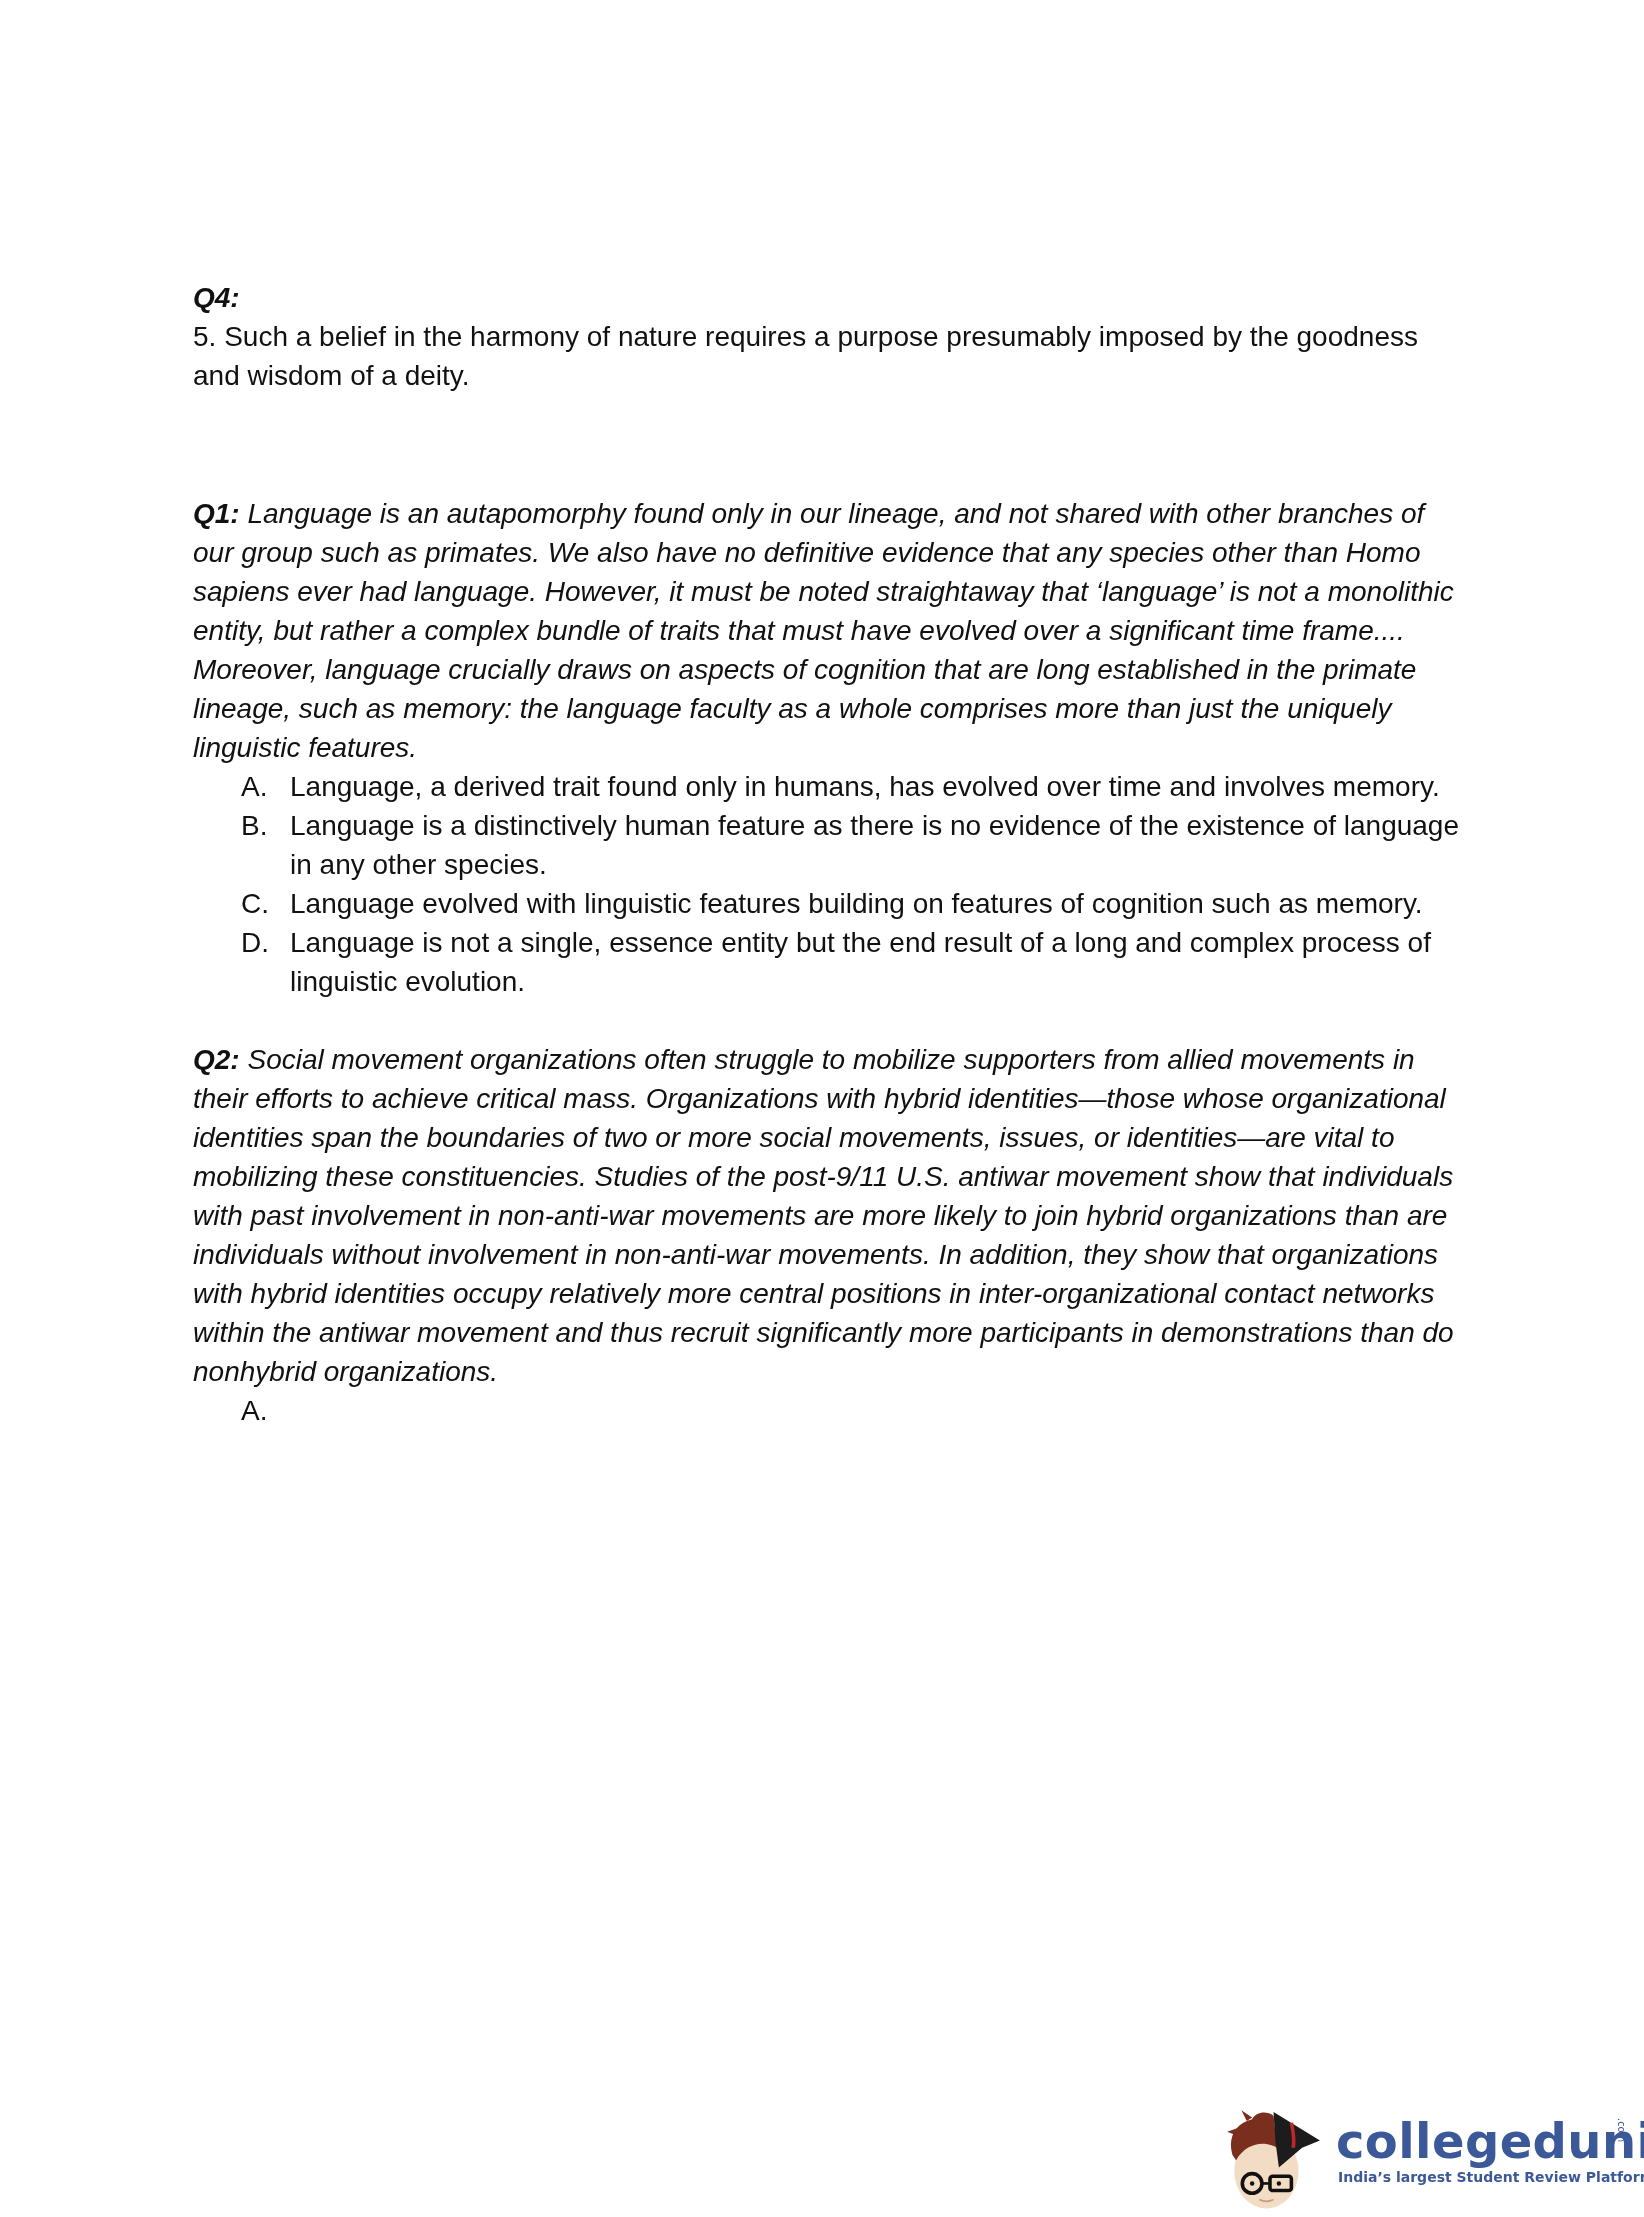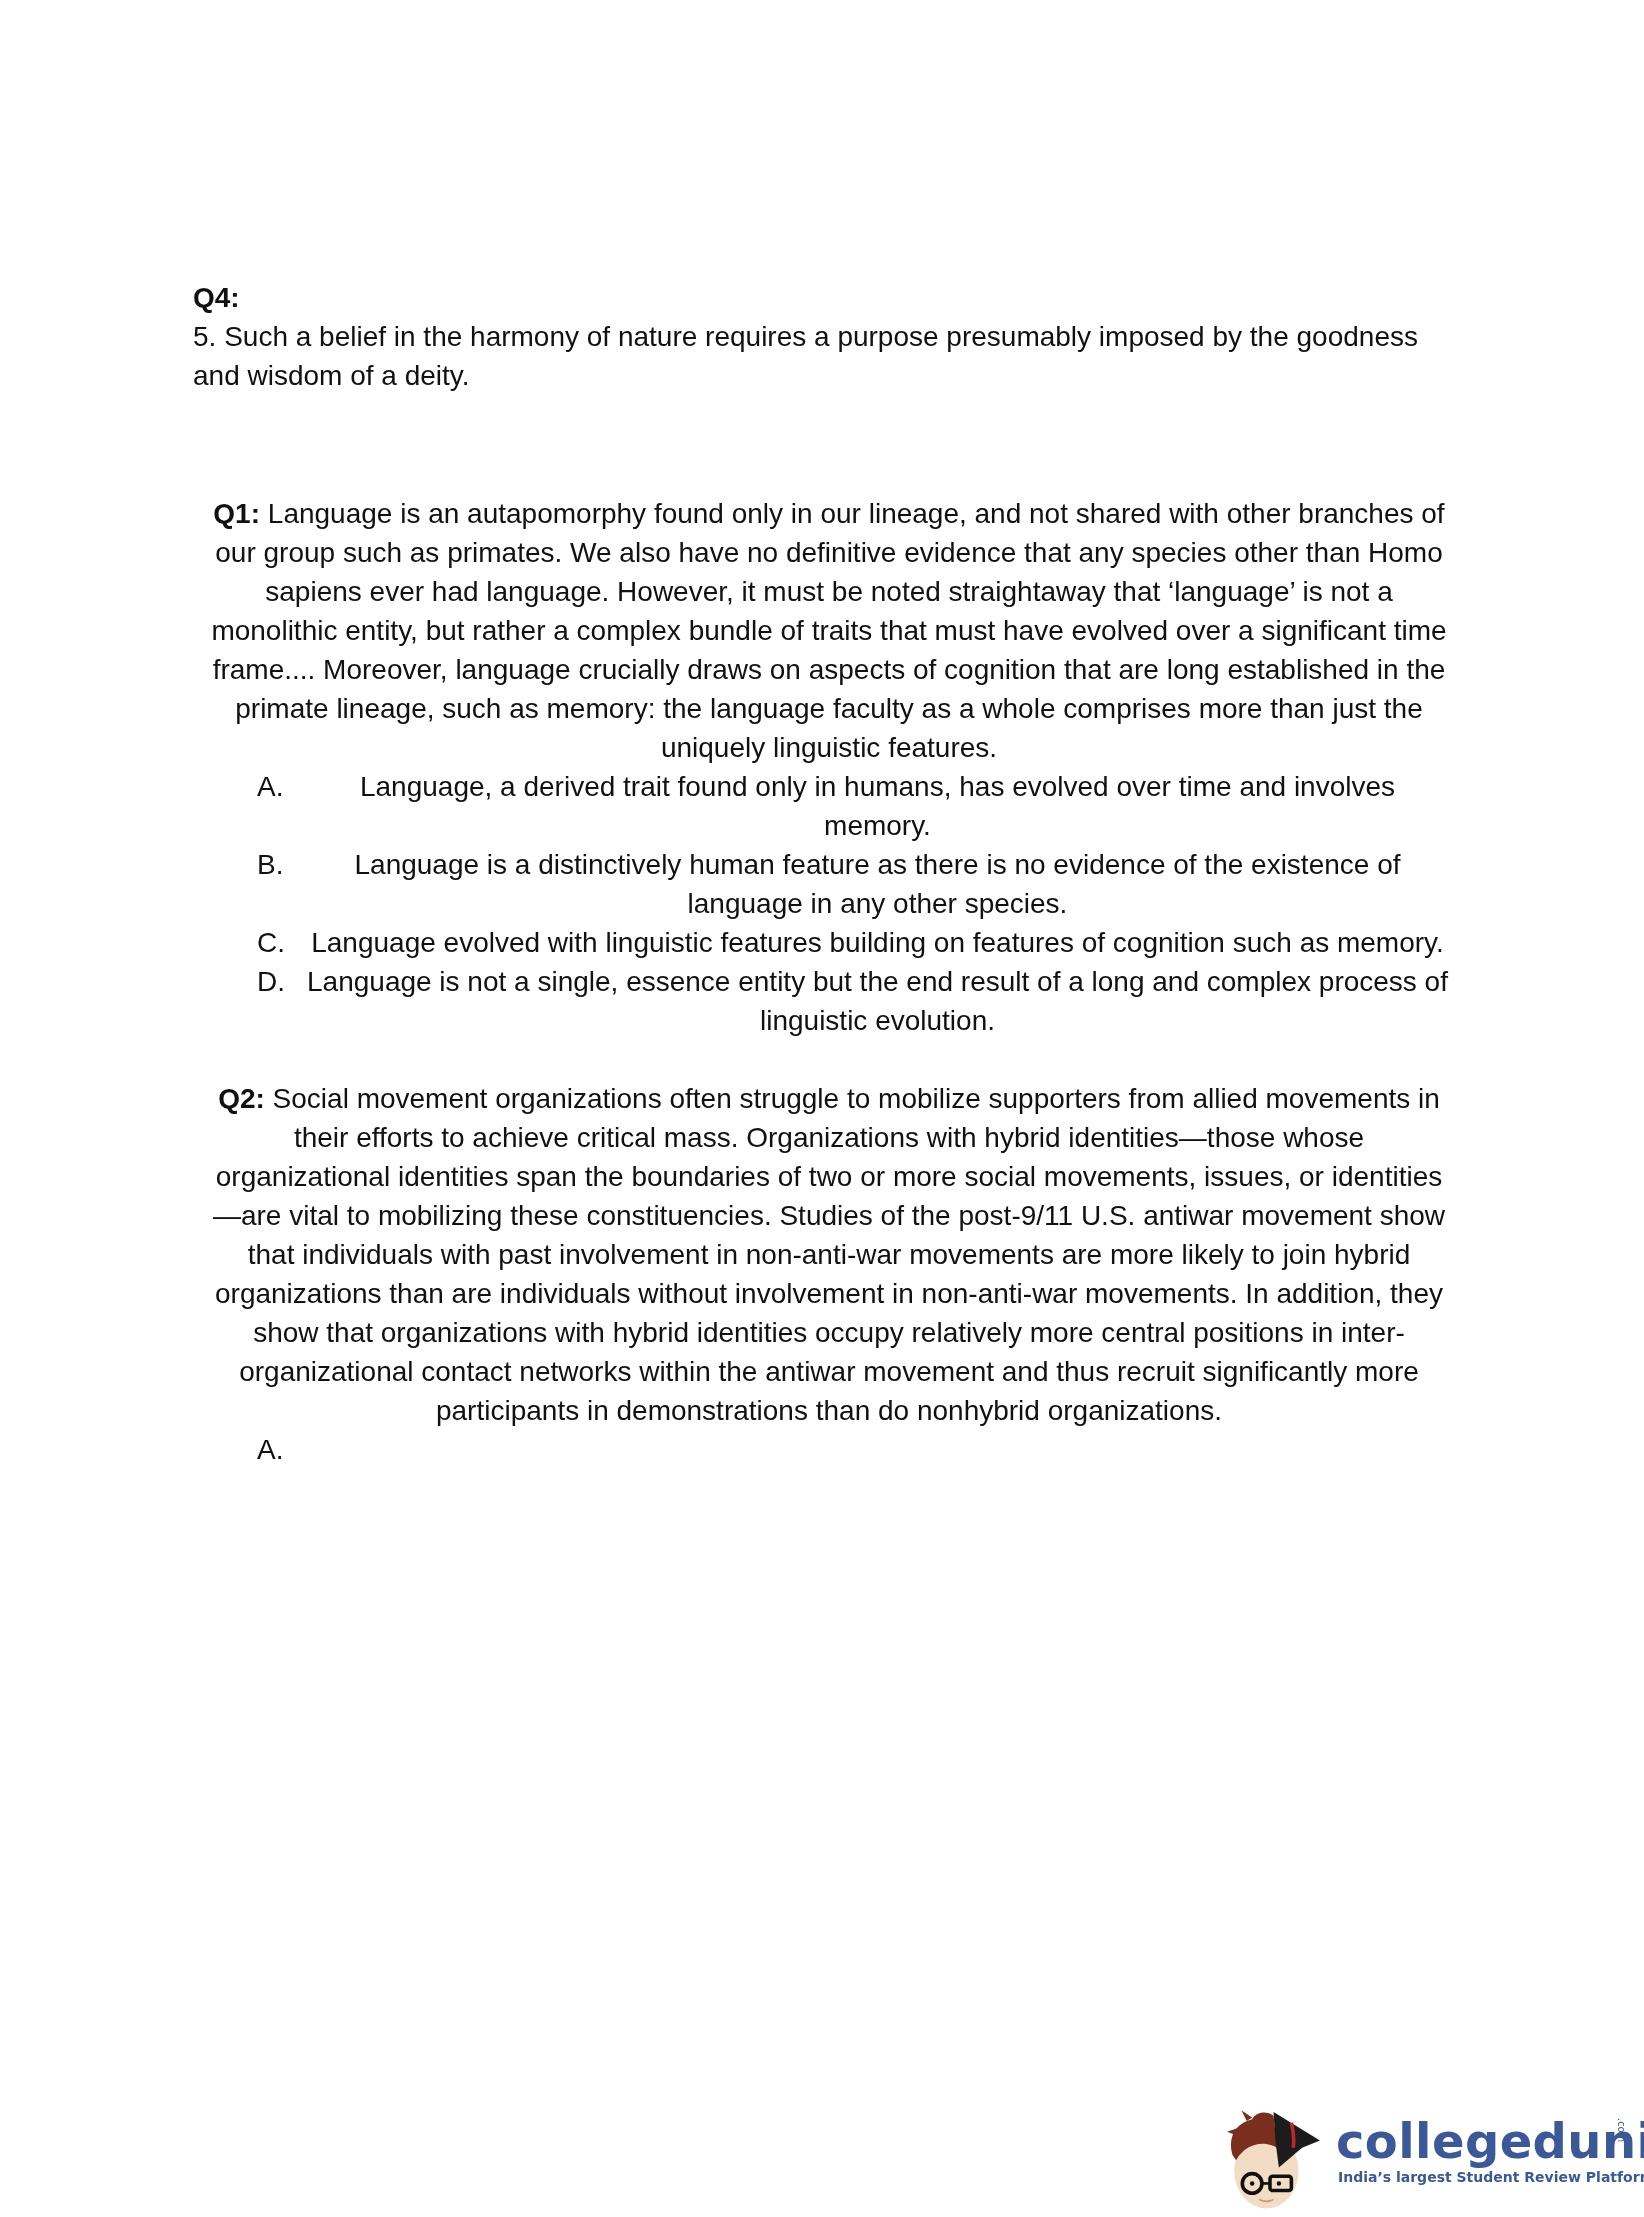--- a/index.html
+++ b/index.html
@@ -21,31 +21,31 @@
       top: 278px;
       width: 1272px;
       font-size: 28px;
       line-height: 39px;
     }
     .q-label {
       font-weight: bold;
     }
     .block {
       margin: 0;
+      font-style: italic;
     }
     .q4-item {
       margin: 0;
     }
     .instruction {
       font-weight: bold;
       margin-top: 99px;
     }
     .question {
-      margin: 16px;
-      text-align: center;
+      margin: 0;
     }
     #q1 { margin-top: 99px; }
     #q2 { margin-top: 39px; }
     .options {
       list-style: none;
       margin: 0;
       padding: 0;
     }
     .option {
       position: relative;

